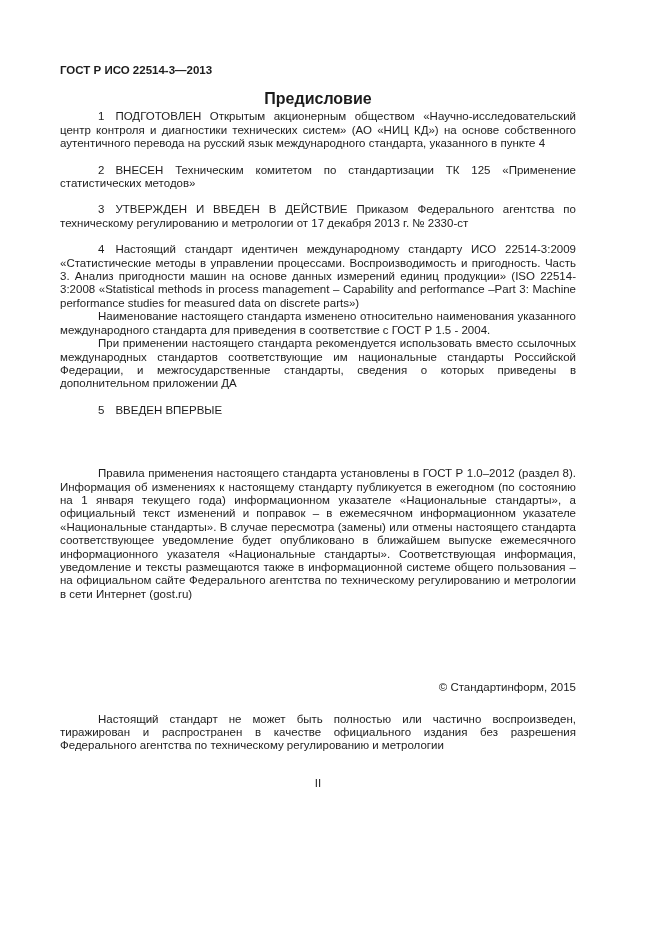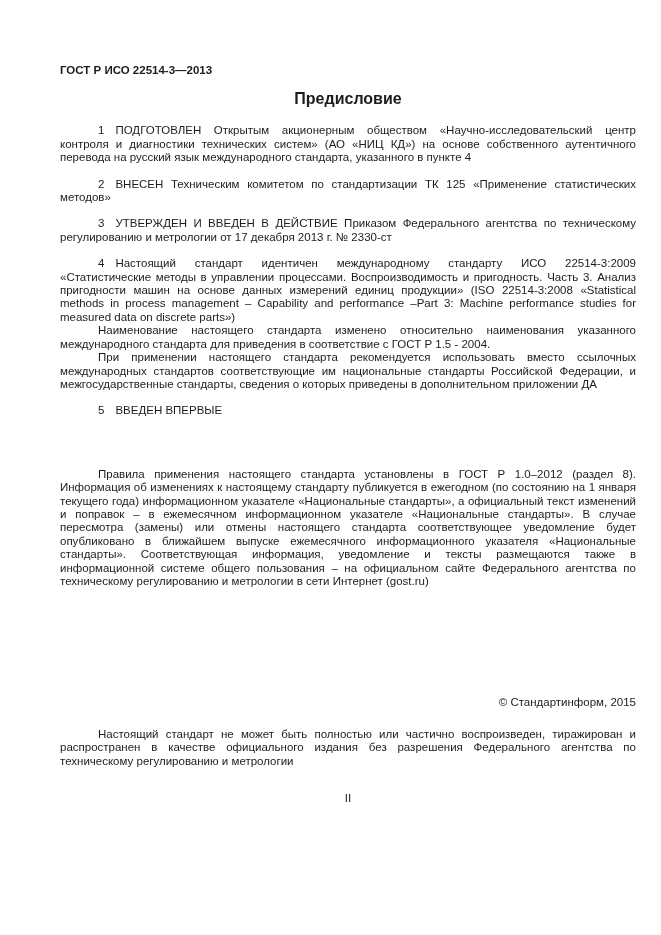--- a/index.html
+++ b/index.html
@@ -5,21 +5,21 @@
   html, body {
     margin: 0;
     padding: 0;
     background: #ffffff;
   }
   .page {
     position: relative;
     width: 661px;
     height: 935px;
     box-sizing: border-box;
-    padding: 64px 25px 0 60px;
+    padding: 64px 85px 0 60px;
     background: #ffffff;
     color: #1c1c1c;
     font-family: "Liberation Sans", sans-serif;
     font-size: 11.5px;
     line-height: 13.4px;
     overflow: hidden;
   }
   .doc-code {
     font-weight: bold;
     text-align: left;
@@ -30,27 +30,27 @@
     font-weight: bold;
     font-size: 16px;
     line-height: 14px;
   }
   p {
     margin: 0;
     text-align: justify;
     text-indent: 38px;
   }
   p.item { margin-top: 13px; }
-  p.first-item { margin-top: 18px; }
+  p.first-item { margin-top: 4px; }
   .num { padding-right: 11px; }
   p.rules {
     margin-top: 50px;
   }
   p.copyright {
-    margin-top: 108px;
+    margin-top: 80px;
     text-align: right;
     text-indent: 0;
   }
   p.repro { margin-top: 18px; }
   p.pagenum {
     margin-top: 24px;
     text-align: center;
     text-indent: 0;
   }
 </style>

